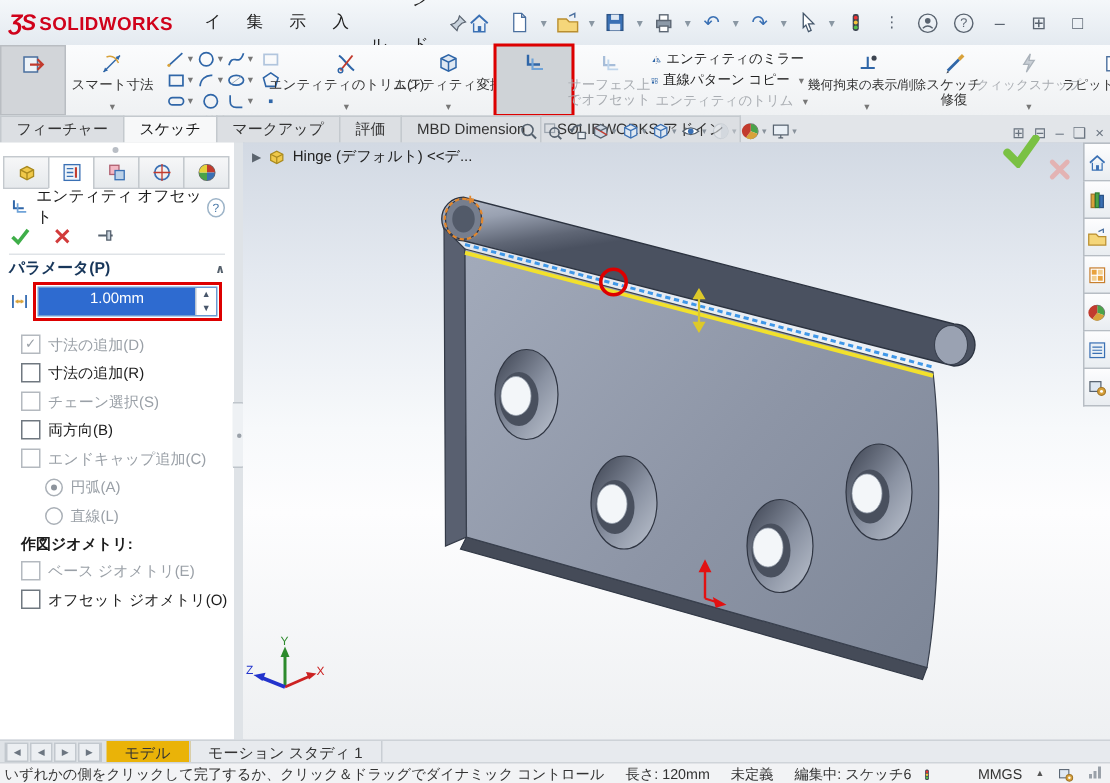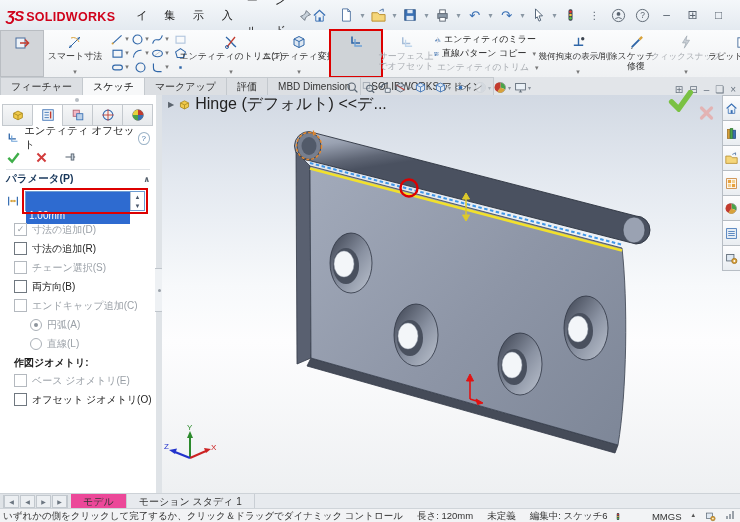--- a/index.html
+++ b/index.html
@@ -63,59 +63,59 @@
                   width:11px;height:11px;font-size:8px;display:flex;align-items:center;justify-content:center;}
   #pm-actions{left:6px;top:148px;width:144px;height:18px;display:flex;align-items:center;gap:14px;
               border-bottom:1px solid #dfe3e7;padding-bottom:3px;}
   #pm-param-hdr{left:6px;top:172px;width:144px;height:14px;display:flex;align-items:center;font-weight:bold;}
   #pm-param-hdr .t{color:#17365a;font-size:10.5px;}
   #pm-param-hdr .chev{margin-left:auto;color:#55606c;font-size:8px;}
   #pm-input-row{left:6px;top:190px;width:146px;height:22px;display:flex;align-items:center;}
   #offset-field-wrap{position:relative;margin-left:5px;width:118px;height:18px;
                      outline:2px solid #dd0000;outline-offset:1px;background:#fff;
                      border:1px solid #6b9bd2;display:flex;}
-  #offset-field{flex:1;background:#2e6bd0;color:#fff;font-size:10px;line-height:16px;padding:16px 3px;}
+  #offset-field{flex:1;background:#2e6bd0;color:#fff;font-size:10px;line-height:16px;padding:0 3px;text-align:center;}
   #spinner{width:13px;border-left:1px solid #b9c4d2;display:flex;flex-direction:column;}
   #spinner span{flex:1;display:flex;align-items:center;justify-content:center;font-size:6px;color:#49576b;}
   .pmrow{left:14px;width:138px;height:15px;display:flex;align-items:center;position:absolute;}
   .cb{width:11px;height:11px;border:1px solid #707880;background:#fff;margin-right:5px;flex:none;
       display:flex;align-items:center;justify-content:center;font-size:9px;line-height:9px;}
   .pmrow.dis .cb{border-color:#b4b9bf;color:#9aa0a7;}
   .pmrow.dis .lbl{color:#9aa0a7;}
   .pmrow .lbl{font-size:10px;color:#1c1c1c;white-space:nowrap;}
   .rb{width:10px;height:10px;border:1px solid #aab0b7;border-radius:50%;margin-right:5px;flex:none;
       display:flex;align-items:center;justify-content:center;}
   .rb i{width:4px;height:4px;border-radius:50%;background:#8d949c;}
   #pm-splitter{left:156px;top:95px;width:6px;height:398px;background:#dfe3e7;border-right:1px solid #c7ccd1;}
   #pm-handle{left:155px;top:268px;width:9px;height:42px;background:#eef1f4;border:1px solid #bfc5cb;
              border-left:none;border-radius:0 4px 4px 0;display:flex;align-items:center;justify-content:center;}
   #pm-handle i{width:3px;height:3px;border-radius:50%;background:#9aa1a9;}
   
   #viewport{left:162px;top:95px;width:578px;height:398px;
             background:linear-gradient(180deg,#d2d9e3 0%,#e4e9f0 22%,#f7f9fb 48%,#fdfdfe 62%,#eef0f2 100%);}
   #flyout{left:168px;top:97px;height:14px;display:flex;align-items:center;gap:4px;}
   #flyout .arrow{color:#5b646e;font-size:8px;}
-  #flyout .t{font-size:16px;color:#222;}
+  #flyout .t{font-size:10px;color:#222;}
   #headsup{left:346px;top:80px;height:15px;display:flex;align-items:center;gap:3px;}
   .hbtn{display:flex;align-items:center;}
   .hbtn .rdrop{font-size:6px;color:#88919b;margin-left:1px;}
   #confirm-check{left:668px;top:90px;}
   #confirm-x{left:698px;top:105px;}
   #taskpane{left:722px;top:95px;width:18px;display:flex;flex-direction:column;}
   .tpbtn{width:17px;height:24px;border:1px solid #b7bdc4;border-top:none;background:linear-gradient(#fdfdfe,#e9edf1);
          display:flex;align-items:center;justify-content:center;}
   .tpbtn:first-child{border-top:1px solid #b7bdc4;}
   
   #shelf{left:0;top:493px;width:740px;height:15px;background:#e7eaee;border-top:1px solid #cdd2d7;
          display:flex;align-items:stretch;}
   #tabnav{display:flex;align-items:center;gap:1px;padding:0 3px;background:#dfe3e7;}
   .nbtn{width:13px;height:11px;background:#eceff2;border:1px solid #c2c8ce;color:#6c7681;font-size:6px;
         display:flex;align-items:center;justify-content:center;}
   .dtab{padding:0 12px;font-size:10px;display:flex;align-items:center;border-right:1px solid #c9ced4;color:#333;}
-  .dtab.active{background:#ec4899;}
+  .dtab.active{background:#eab308;}
   #statusbar{left:0;top:508px;width:740px;height:14px;background:#f2f3f5;border-top:1px solid #cfd4d9;
              display:flex;align-items:center;font-size:9.5px;color:#333;}
   #statusbar .msg{margin-left:3px;white-space:nowrap;overflow:hidden;max-width:400px;}
   #statusbar .fld{margin-left:14px;white-space:nowrap;}
   #statusbar .right{margin-left:auto;display:flex;gap:10px;margin-right:6px;}
   .sigbars{display:flex;align-items:flex-end;gap:1px;height:8px;}
   .sigbars i{width:2px;background:#9aa1a9;display:block;}
 </style>
 </head>
 <body>

